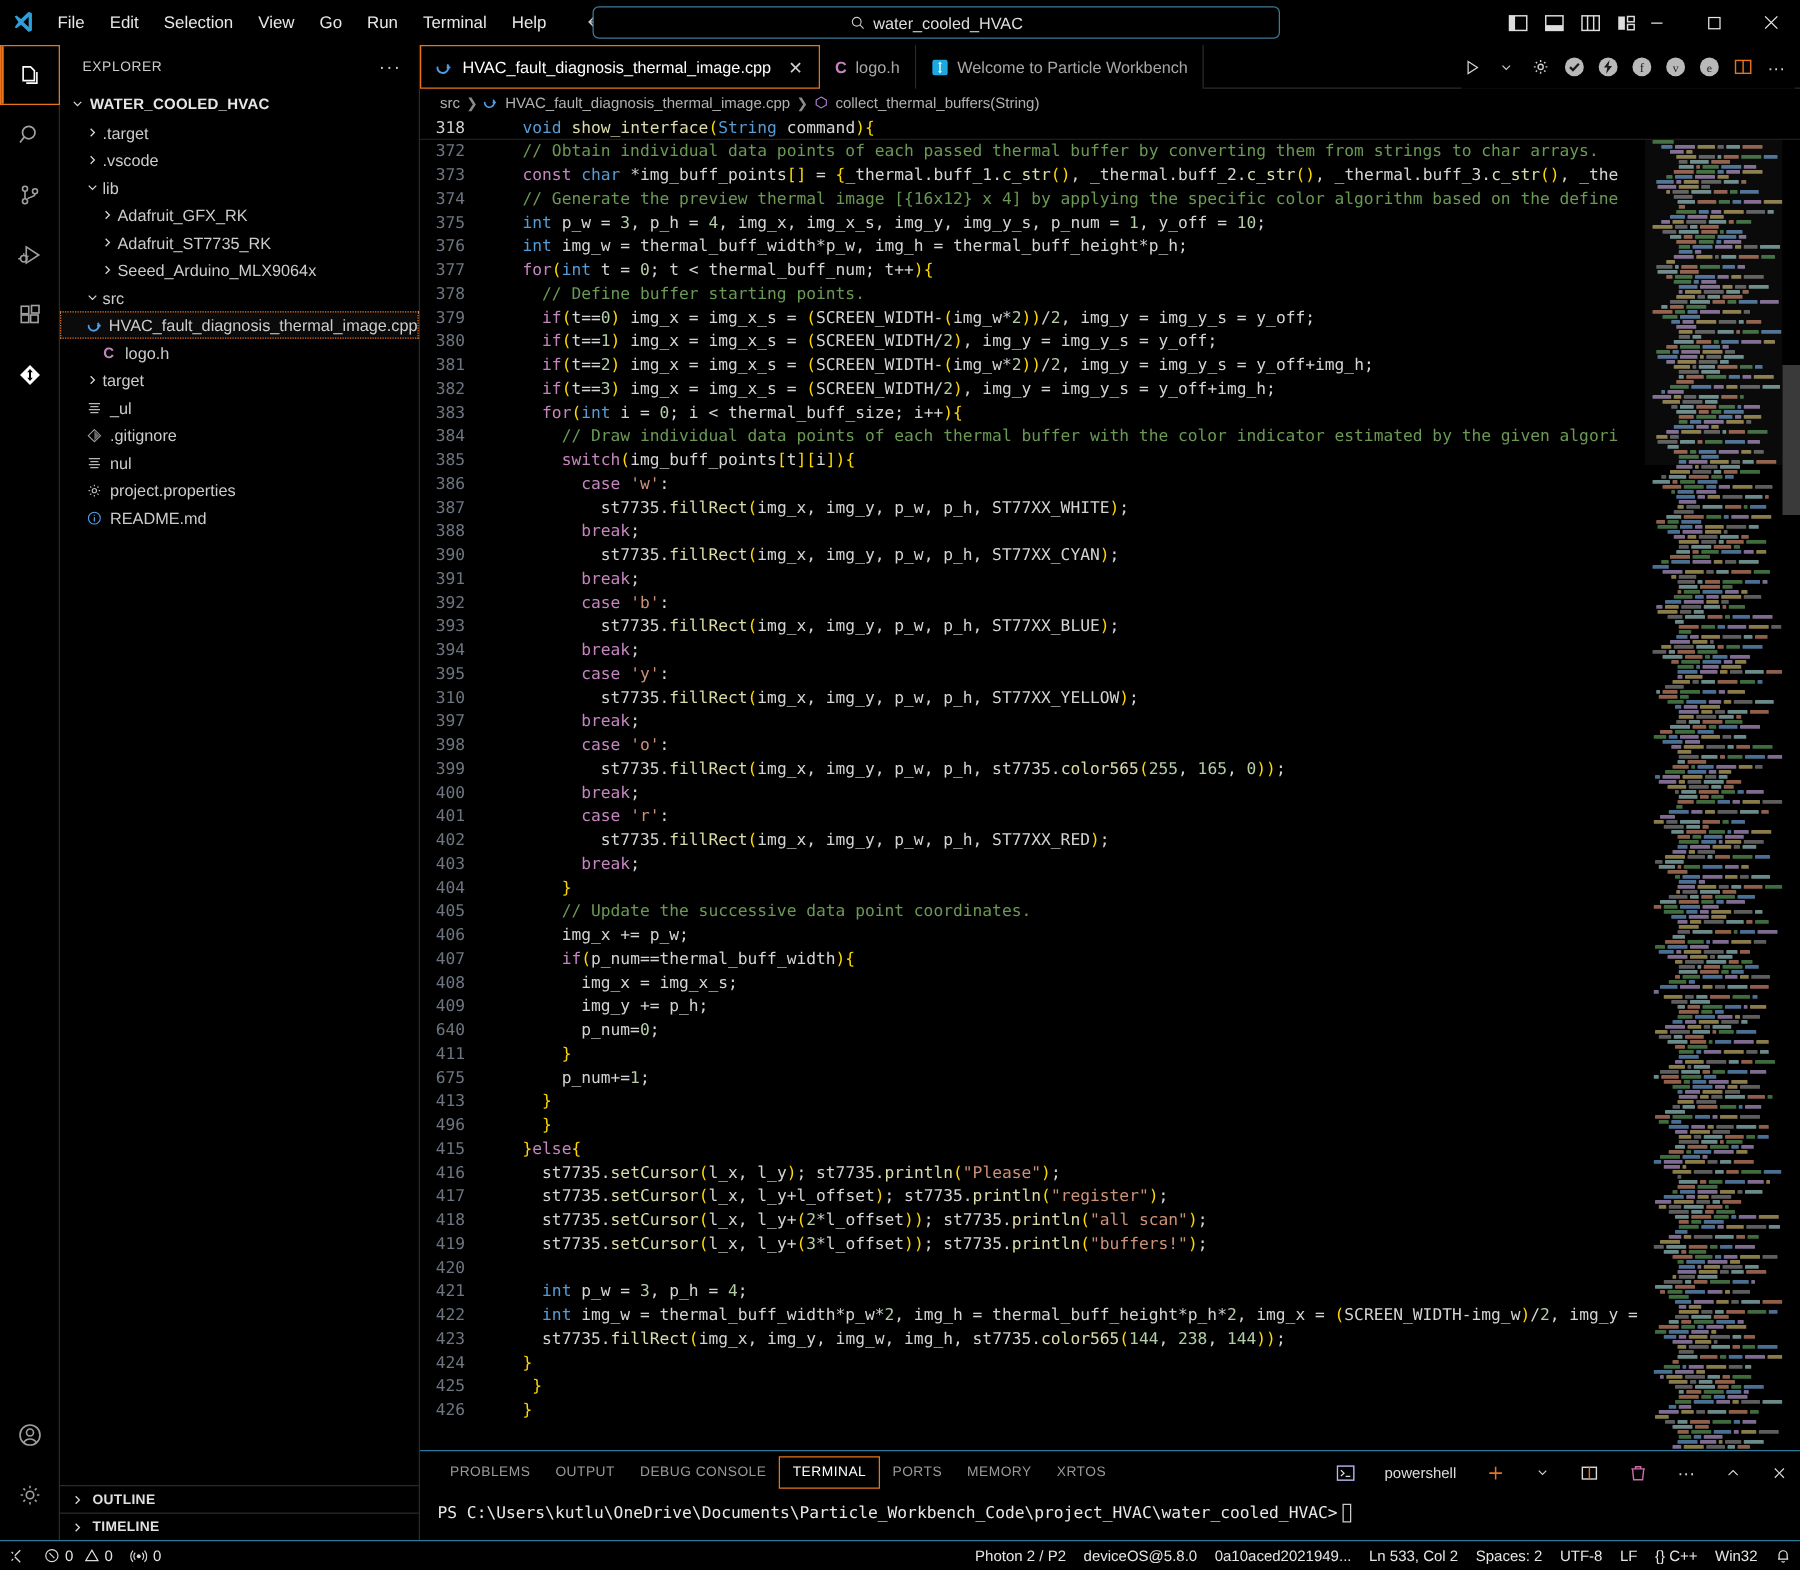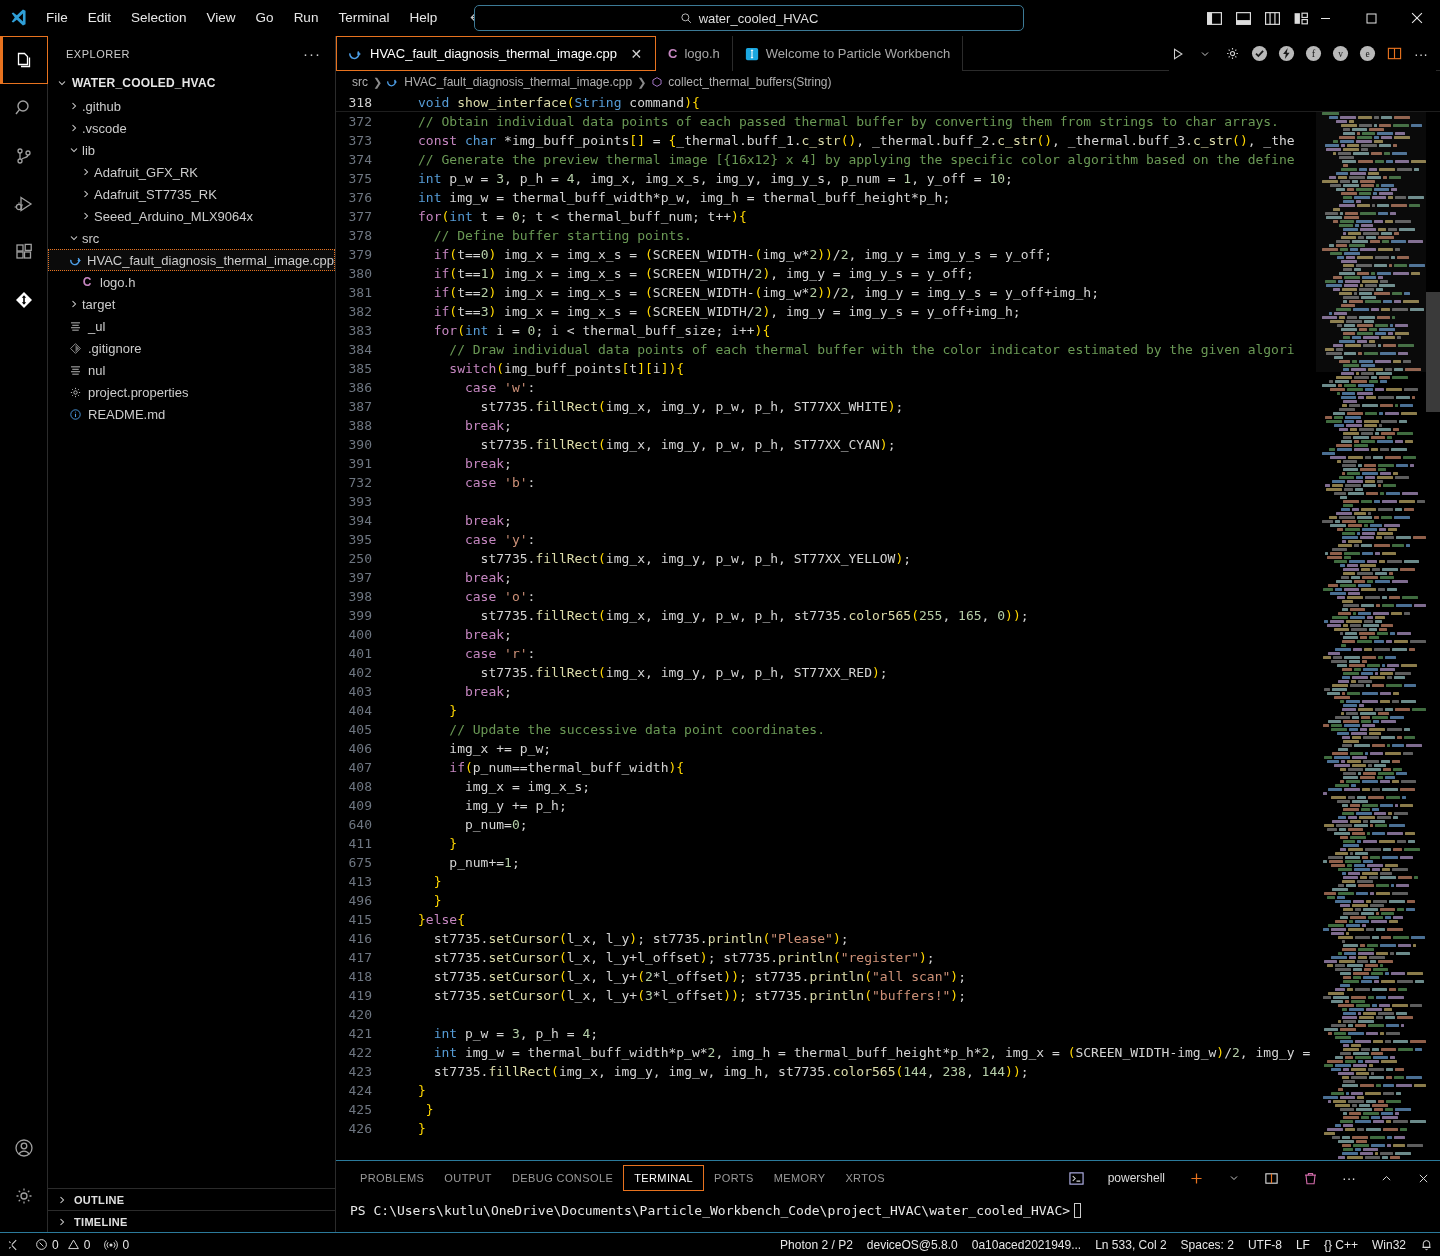--- a/index.html
+++ b/index.html
@@ -337,21 +337,21 @@
   </div>
 
   <div id="tree">
       <div class="trow">
         <span style="width:18px;display:inline-block"></span>
         <span class="chev">
           <svg width="12" height="12" viewBox="0 0 16 16">
             <path fill="none" stroke="#d6d6d6" stroke-width="1.4" d="M6 4l4 4-4 4"></path>
           </svg>
         </span>
-        <span class="tlabel">.github</span>
+        <span class="tlabel">.target</span>
       </div>
       <div class="trow">
         <span style="width:18px;display:inline-block"></span>
         <span class="chev">
           <svg width="12" height="12" viewBox="0 0 16 16">
             <path fill="none" stroke="#d6d6d6" stroke-width="1.4" d="M6 4l4 4-4 4"></path>
           </svg>
         </span>
         <span class="tlabel">.vscode</span>
       </div>
@@ -617,25 +617,25 @@
         <div class="cline"><span class="lnum">381</span><span class="ctext">  <span class="k">if</span><span class="br1">(</span>t==<span class="nu">2</span><span class="br1">)</span> img_x = img_x_s = <span class="br1">(</span>SCREEN_WIDTH-<span class="br1">(</span>img_w*<span class="nu">2</span><span class="br1">)</span><span class="br1">)</span>/<span class="nu">2</span>, img_y = img_y_s = y_off+img_h;</span></div>
         <div class="cline"><span class="lnum">382</span><span class="ctext">  <span class="k">if</span><span class="br1">(</span>t==<span class="nu">3</span><span class="br1">)</span> img_x = img_x_s = <span class="br1">(</span>SCREEN_WIDTH/<span class="nu">2</span><span class="br1">)</span>, img_y = img_y_s = y_off+img_h;</span></div>
         <div class="cline"><span class="lnum">383</span><span class="ctext">  <span class="k">for</span><span class="br1">(</span><span class="ty">int</span> i = <span class="nu">0</span>; i &lt; thermal_buff_size; i++<span class="br1">)</span><span class="br1">{</span></span></div>
         <div class="cline"><span class="lnum">384</span><span class="ctext"><span>    </span><span class="cm">// Draw individual data points of each thermal buffer with the color indicator estimated by the given algori</span></span></div>
         <div class="cline"><span class="lnum">385</span><span class="ctext">    <span class="k">switch</span><span class="br1">(</span>img_buff_points<span class="br1">[</span>t<span class="br1">]</span><span class="br1">[</span>i<span class="br1">]</span><span class="br1">)</span><span class="br1">{</span></span></div>
         <div class="cline"><span class="lnum">386</span><span class="ctext">      <span class="k">case</span> <span class="st">'w'</span>:</span></div>
         <div class="cline"><span class="lnum">387</span><span class="ctext">        st7735.<span class="fn">fillRect</span><span class="br1">(</span>img_x, img_y, p_w, p_h, ST77XX_WHITE<span class="br1">)</span>;</span></div>
         <div class="cline"><span class="lnum">388</span><span class="ctext">      <span class="k">break</span>;</span></div>
         <div class="cline"><span class="lnum">390</span><span class="ctext">        st7735.<span class="fn">fillRect</span><span class="br1">(</span>img_x, img_y, p_w, p_h, ST77XX_CYAN<span class="br1">)</span>;</span></div>
         <div class="cline"><span class="lnum">391</span><span class="ctext">      <span class="k">break</span>;</span></div>
-        <div class="cline"><span class="lnum">732</span><span class="ctext">      <span class="k">case</span> <span class="st">'b'</span>:</span></div>
-        <div class="cline"><span class="lnum">393</span></div>
+        <div class="cline"><span class="lnum">392</span><span class="ctext">      <span class="k">case</span> <span class="st">'b'</span>:</span></div>
+        <div class="cline"><span class="lnum">393</span><span class="ctext">        st7735.<span class="fn">fillRect</span><span class="br1">(</span>img_x, img_y, p_w, p_h, ST77XX_BLUE<span class="br1">)</span>;</span></div>
         <div class="cline"><span class="lnum">394</span><span class="ctext">      <span class="k">break</span>;</span></div>
         <div class="cline"><span class="lnum">395</span><span class="ctext">      <span class="k">case</span> <span class="st">'y'</span>:</span></div>
-        <div class="cline"><span class="lnum">250</span><span class="ctext">        st7735.<span class="fn">fillRect</span><span class="br1">(</span>img_x, img_y, p_w, p_h, ST77XX_YELLOW<span class="br1">)</span>;</span></div>
+        <div class="cline"><span class="lnum">310</span><span class="ctext">        st7735.<span class="fn">fillRect</span><span class="br1">(</span>img_x, img_y, p_w, p_h, ST77XX_YELLOW<span class="br1">)</span>;</span></div>
         <div class="cline"><span class="lnum">397</span><span class="ctext">      <span class="k">break</span>;</span></div>
         <div class="cline"><span class="lnum">398</span><span class="ctext">      <span class="k">case</span> <span class="st">'o'</span>:</span></div>
         <div class="cline"><span class="lnum">399</span><span class="ctext">        st7735.<span class="fn">fillRect</span><span class="br1">(</span>img_x, img_y, p_w, p_h, st7735.<span class="fn">color565</span><span class="br1">(</span><span class="nu">255</span>, <span class="nu">165</span>, <span class="nu">0</span><span class="br1">)</span><span class="br1">)</span>;</span></div>
         <div class="cline"><span class="lnum">400</span><span class="ctext">      <span class="k">break</span>;</span></div>
         <div class="cline"><span class="lnum">401</span><span class="ctext">      <span class="k">case</span> <span class="st">'r'</span>:</span></div>
         <div class="cline"><span class="lnum">402</span><span class="ctext">        st7735.<span class="fn">fillRect</span><span class="br1">(</span>img_x, img_y, p_w, p_h, ST77XX_RED<span class="br1">)</span>;</span></div>
         <div class="cline"><span class="lnum">403</span><span class="ctext">      <span class="k">break</span>;</span></div>
         <div class="cline"><span class="lnum">404</span><span class="ctext">    <span class="br1">}</span></span></div>
         <div class="cline"><span class="lnum">405</span><span class="ctext"><span>    </span><span class="cm">// Update the successive data point coordinates.</span></span></div>
         <div class="cline"><span class="lnum">406</span><span class="ctext">    img_x += p_w;</span></div>

